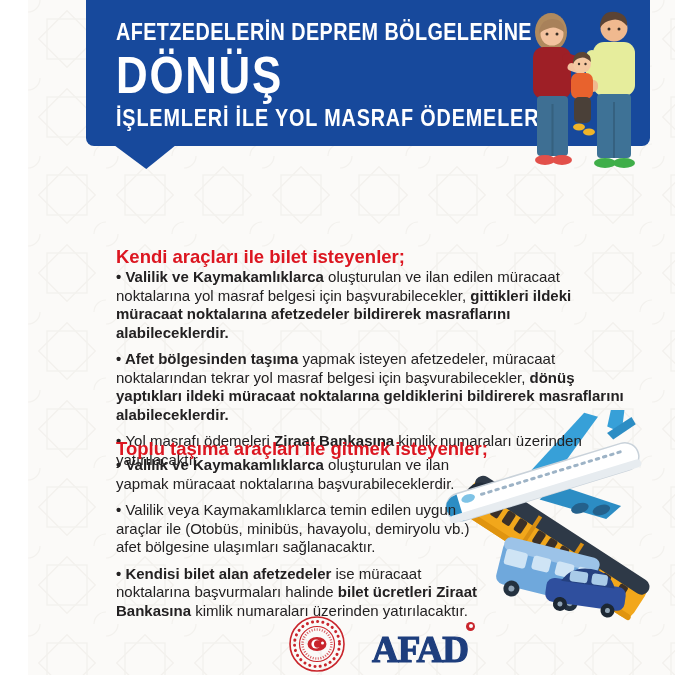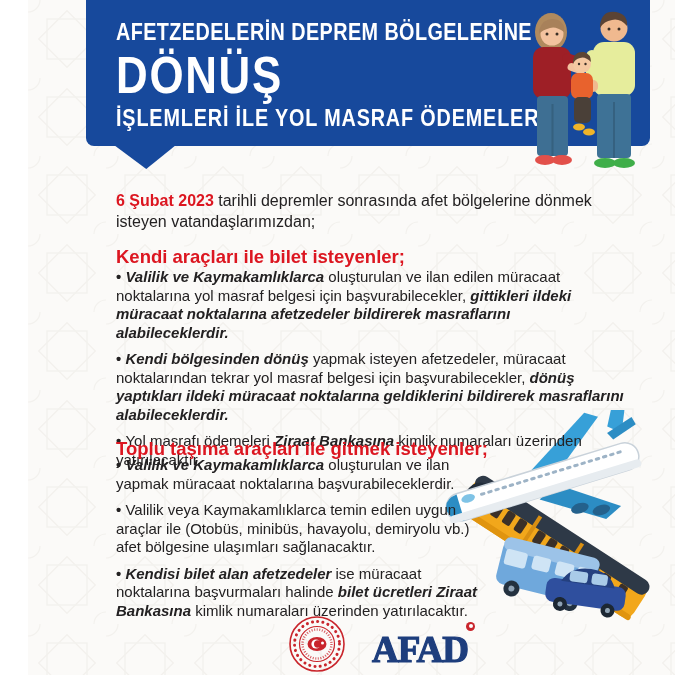--- a/index.html
+++ b/index.html
@@ -33,21 +33,21 @@
   .sec-heading{
     position:absolute; left:88px; color:var(--red); font-weight:bold;
     font-size:18.5px; z-index:2; white-space:nowrap;
   }
   .h-own{top:231px;} .h-public{top:423px;text-align:center;}
   ul.bullets{position:absolute; left:88px; margin:0; padding:0; list-style:none; font-size:15px; line-height:18.5px; z-index:2;}
   ul.bullets li{margin:0 0 8px 0;}
   ul.bullets li::before{content:"• "; font-weight:bold;}
   .ul-own{top:268px; width:508px;}
   .ul-public{top:456px; width:368px;}
-  .seg.bold{font-weight:bold;font-style:italic;}
+  .seg.bold{font-weight:bold;}
   .seg.red-bold{font-weight:bold; color:var(--red);}
   
   .transport{position:absolute; left:404px; top:410px; z-index:1;}
   
   .footer{position:absolute; left:0; top:612px; width:563px; height:63px; z-index:2;font-family:Liberation Serif, serif;}
   .seal{position:absolute; left:260px; top:3px;}
   .afad{
     position:absolute; left:344px; top:16px; color:var(--navy);
     font-size:37px; font-weight:bold; letter-spacing:-1px;
     -webkit-text-stroke:1.2px var(--navy);
@@ -123,26 +123,25 @@
       <path d="M53 57 Q54 47 64 48 Q71 50 71 58 Q65 52 60 54 Q55 55 53 60 Z" fill="#5d4534"></path>
       <circle cx="59" cy="60" r="1.2" fill="#3a2e26"></circle>
         <circle cx="65.5" cy="60" r="1.2" fill="#3a2e26"></circle>
       <rect x="51" y="69" width="22" height="26" rx="7" fill="#e8622d"></rect>
       <rect x="54" y="93" width="17" height="26" rx="5" fill="#4a4038"></rect>
       <ellipse cx="59" cy="123" rx="6" ry="3.5" fill="#f0b429"></ellipse>
       <ellipse cx="69" cy="128" rx="6" ry="3.5" fill="#f0b429"></ellipse>
     </g>
   </svg>
 
-  <p class="intro"><span class="seg red-bold">6 Şubat 2023</span><span class="seg normal"> tarihli depremler sonrasında afet bölgelerine dönmek isteyen vatandaşlarımızdan;</span></p>
 
   <h2 class="sec-heading h-own">Kendi araçları ile bilet isteyenler;</h2>
   <ul class="bullets ul-own">
       <li><span class="seg bold">Valilik ve Kaymakamlıklarca</span><span class="seg normal"> oluşturulan ve ilan edilen müracaat noktalarına yol masraf belgesi için başvurabilecekler, </span><span class="seg bold">gittikleri ildeki müracaat noktalarına afetzedeler bildirerek masraflarını alabileceklerdir.</span></li>
-      <li><span class="seg bold">Kendi bölgesinden dönüş</span><span class="seg normal"> yapmak isteyen afetzedeler, müracaat noktalarından tekrar yol masraf belgesi için başvurabilecekler, </span><span class="seg bold">dönüş yaptıkları ildeki müracaat noktalarına geldiklerini bildirerek masraflarını alabileceklerdir.</span></li>
+      <li><span class="seg bold">Afet bölgesinden taşıma</span><span class="seg normal"> yapmak isteyen afetzedeler, müracaat noktalarından tekrar yol masraf belgesi için başvurabilecekler, </span><span class="seg bold">dönüş yaptıkları ildeki müracaat noktalarına geldiklerini bildirerek masraflarını alabileceklerdir.</span></li>
       <li><span class="seg normal">Yol masrafı ödemeleri </span><span class="seg bold">Ziraat Bankasına</span><span class="seg normal"> kimlik numaraları üzerinden yatırılacaktır.</span></li>
     </ul>
 
   <h2 class="sec-heading h-public">Toplu taşıma araçları ile gitmek isteyenler;</h2>
   <ul class="bullets ul-public">
       <li><span class="seg bold">Valilik ve Kaymakamlıklarca</span><span class="seg normal"> oluşturulan ve ilan yapmak müracaat noktalarına başvurabileceklerdir.</span></li>
       <li><span class="seg normal">Valilik veya Kaymakamlıklarca temin edilen uygun araçlar ile (Otobüs, minibüs, havayolu, demiryolu vb.) afet bölgesine ulaşımları sağlanacaktır.</span></li>
       <li><span class="seg bold">Kendisi bilet alan afetzedeler</span><span class="seg normal"> ise müracaat noktalarına başvurmaları halinde </span><span class="seg bold">bilet ücretleri Ziraat Bankasına</span><span class="seg normal"> kimlik numaraları üzerinden yatırılacaktır.</span></li>
     </ul>
 

